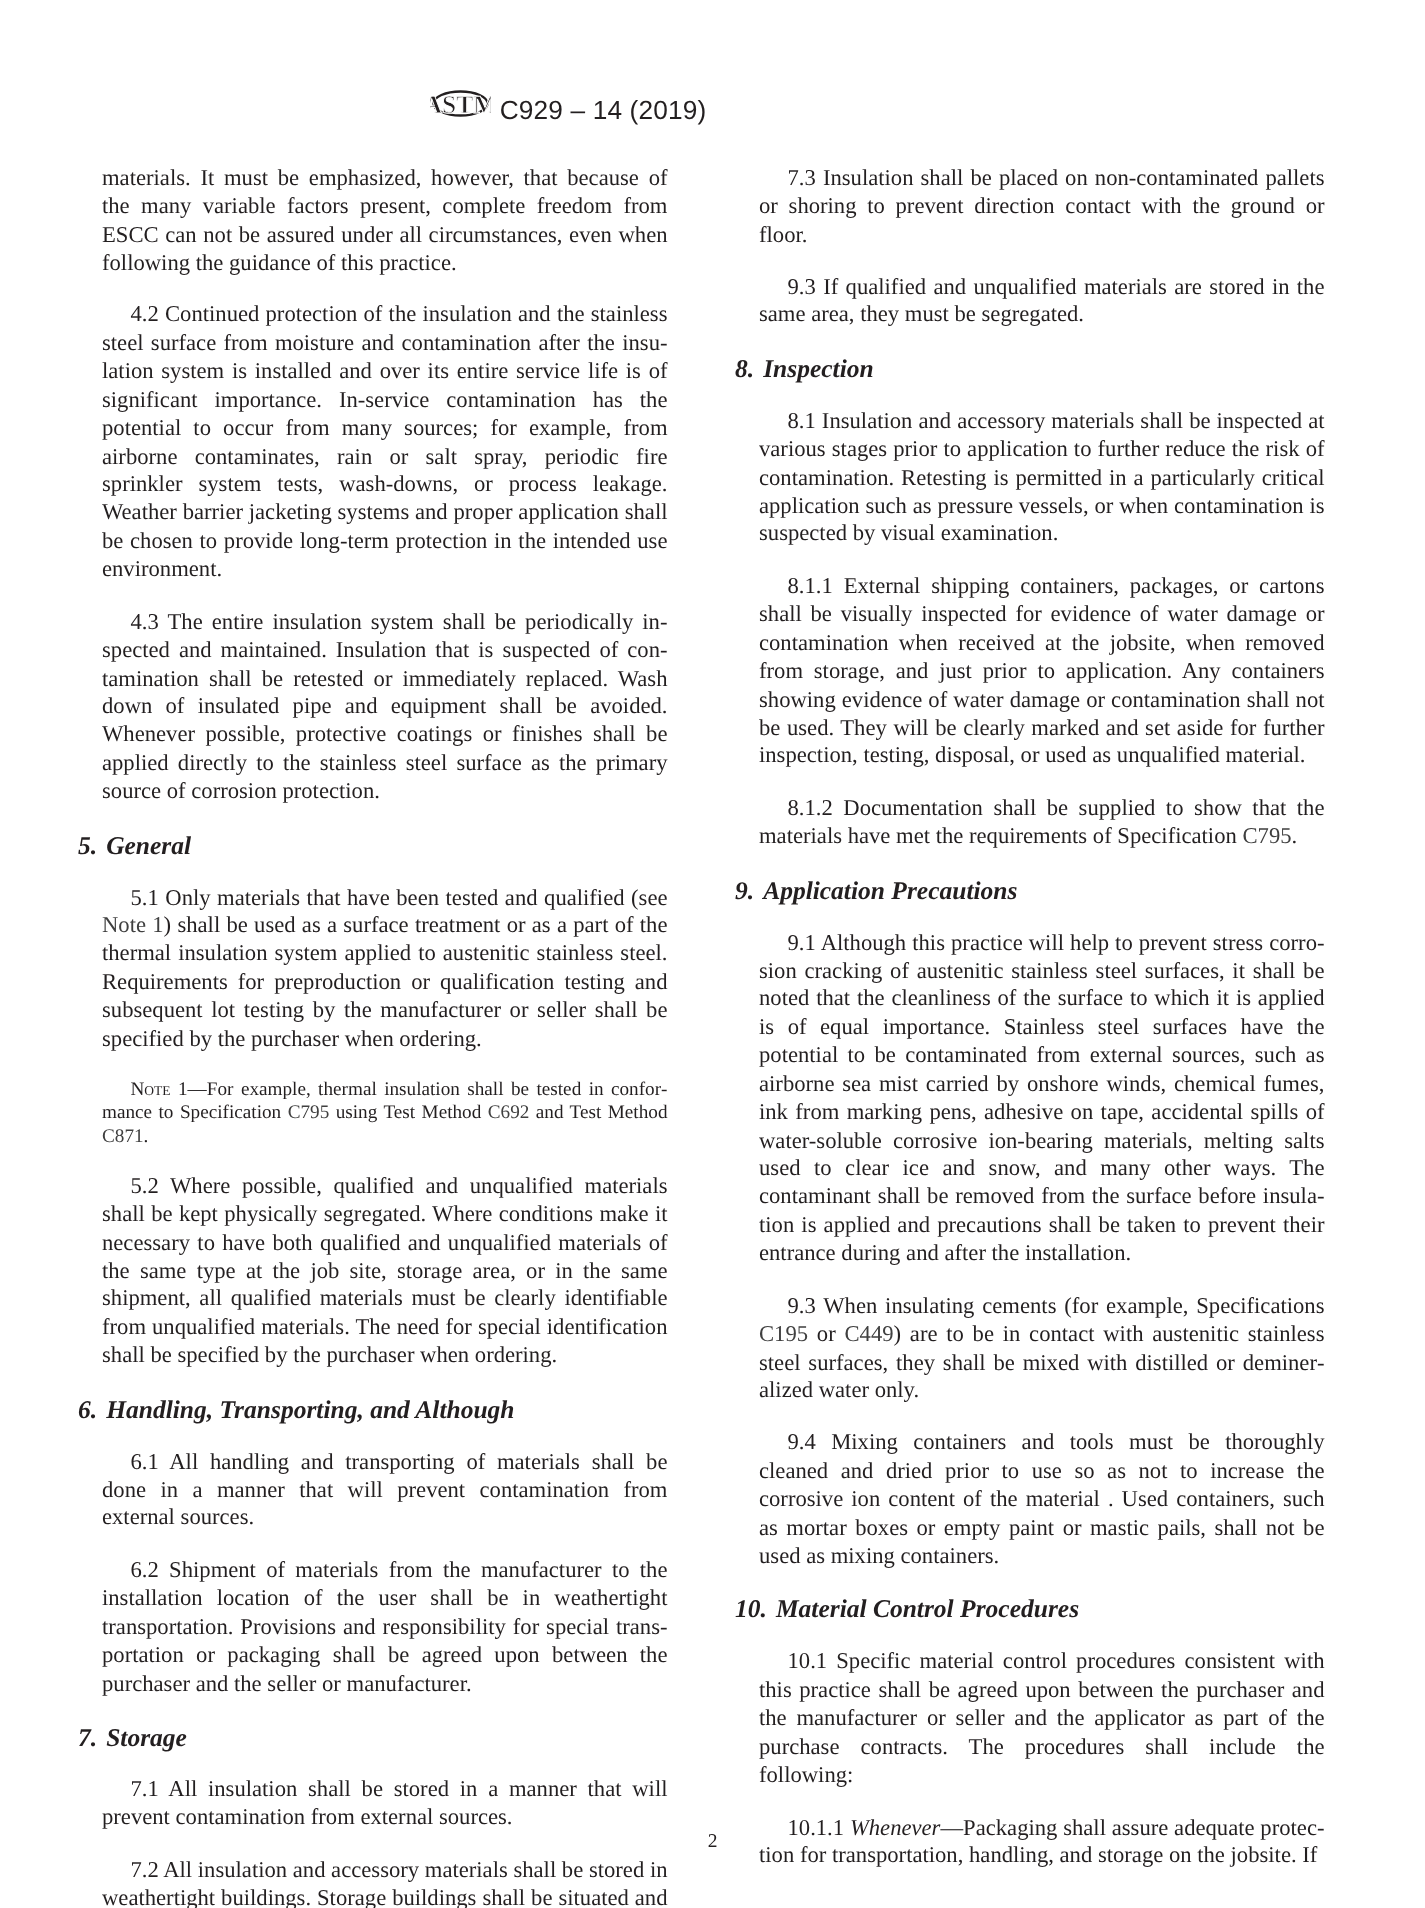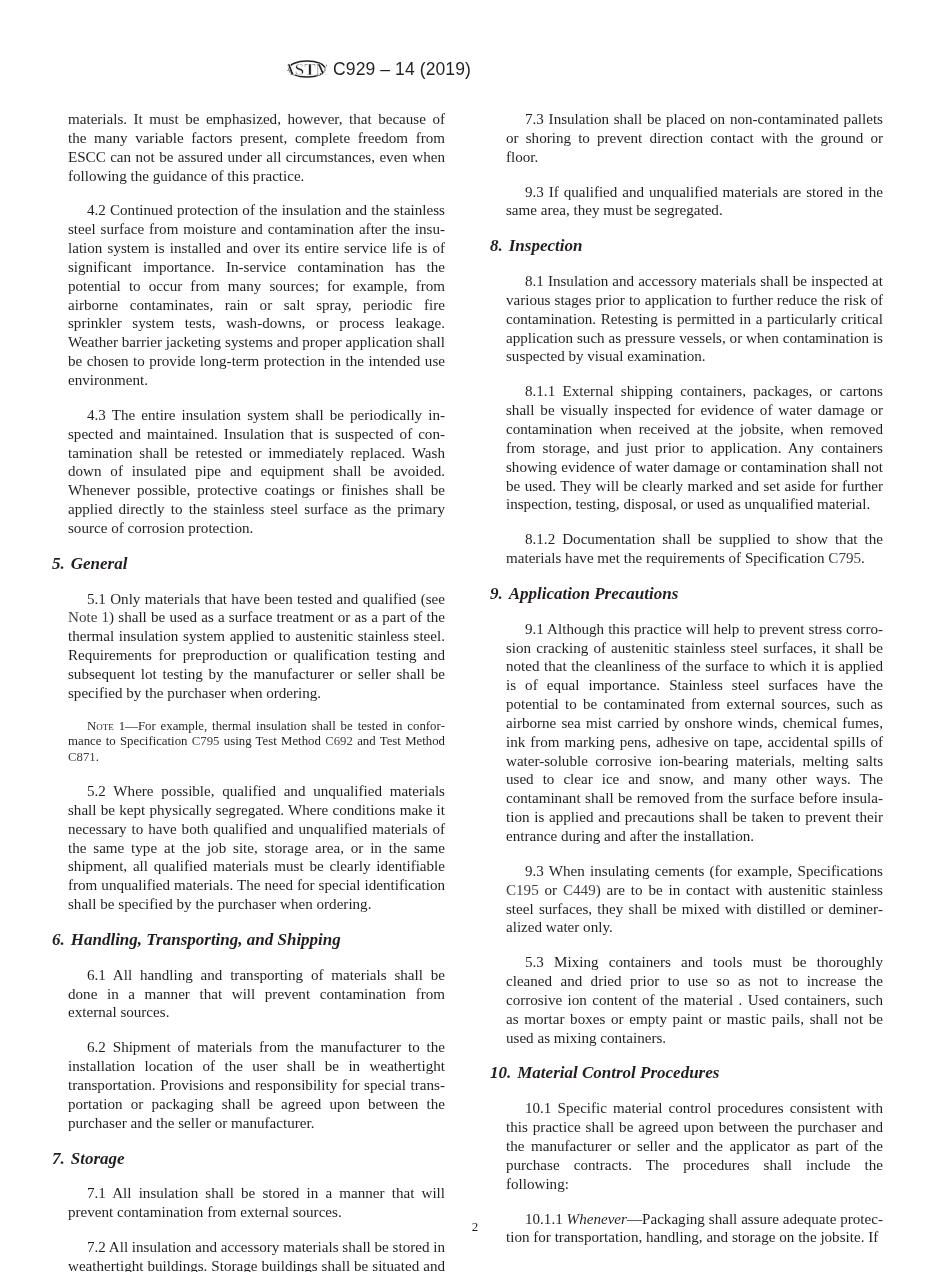--- a/index.html
+++ b/index.html
@@ -3,21 +3,21 @@
 <meta charset="utf-8">
 <style>
   html, body { margin: 0; padding: 0; background: #ffffff; }
   body {
     width: 950px; height: 1272px; position: relative; overflow: hidden;
     font-family: "Liberation Serif", "DejaVu Serif", serif;
     color: #231f20;
   }
   .header {
     position: absolute; top: 54px; left: 0; width: 758px;
-    display: flex; justify-content: center; align-items: center;
+    display: flex; justify-content: center; align-items: flex-end;
   }
   .header .logo { width: 40px; height: 30px; margin-right: 6px; }
   .header .designation {
     font-family: "Liberation Sans", "DejaVu Sans", sans-serif;
     font-weight: normal; font-size: 17.5px; color: #231f20; letter-spacing: 0.1px;
   }
   .col {
     position: absolute; top: 94px; width: 409px;
     font-size: 15.1px; line-height: 18.85px; text-align: justify;
     hyphens: manual;
@@ -57,41 +57,41 @@
 <div class="col left">
   <p class="cont">materials. It must be emphasized, however, that because of the many variable factors present, complete freedom from ESCC can not be assured under all circumstances, even when follow­ing the guidance of this practice.</p>
   <p class="gap">4.2 Continued protection of the insulation and the stainless steel surface from moisture and contamination after the insu­lation system is installed and over its entire service life is of significant importance. In-service contamination has the poten­tial to occur from many sources; for example, from airborne contaminates, rain or salt spray, periodic fire sprinkler system tests, wash-downs, or process leakage. Weather barrier jacket­ing systems and proper application shall be chosen to provide long-term protection in the intended use environment.</p>
   <p class="gap">4.3 The entire insulation system shall be periodically in­spected and maintained. Insulation that is suspected of con­tamination shall be retested or immediately replaced. Wash down of insulated pipe and equipment shall be avoided. Whenever possible, protective coatings or finishes shall be applied directly to the stainless steel surface as the primary source of corrosion protection.</p>
 
   <h2><span class="num">5.</span><span>General</span></h2>
   <p><span>5.1 Only materials that have been tested and qualified (see </span><a class="ref" href="#">Note 1</a><span>) shall be used as a surface treatment or as a part of the thermal insulation system applied to austenitic stainless steel. Requirements for preproduction or qualification testing and subsequent lot testing by the manufacturer or seller shall be specified by the purchaser when ordering.</span></p>
   <p class="note"><span class="sc">Note 1</span><span>—For example, thermal insulation shall be tested in confor­mance to Specification </span><a class="ref" href="#">C795</a><span> using Test Method </span><a class="ref" href="#">C692</a><span> and Test Method </span><a class="ref" href="#">C871</a><span>.</span></p>
   <p class="gap">5.2 Where possible, qualified and unqualified materials shall be kept physically segregated. Where conditions make it necessary to have both qualified and unqualified materials of the same type at the job site, storage area, or in the same shipment, all qualified materials must be clearly identifiable from unqualified materials. The need for special identification shall be specified by the purchaser when ordering.</p>
 
-  <h2><span class="num">6.</span><span>Handling, Transporting, and Shipping</span></h2>
+  <h2><span class="num">6.</span><span>Handling, Transporting, and Although</span></h2>
   <p>6.1 All handling and transporting of materials shall be done in a manner that will prevent contamination from external sources.</p>
   <p class="gap">6.2 Shipment of materials from the manufacturer to the installation location of the user shall be in weathertight transportation. Provisions and responsibility for special trans­portation or packaging shall be agreed upon between the purchaser and the seller or manufacturer.</p>
 
   <h2><span class="num">7.</span><span>Storage</span></h2>
   <p>7.1 All insulation shall be stored in a manner that will prevent contamination from external sources.</p>
   <p class="gap">7.2 All insulation and accessory materials shall be stored in weathertight buildings. Storage buildings shall be situated and constructed so that they will not be subject to flooding. The floor shall be paved, or equal, and welldrained.</p>
 </div>
 
 <div class="col right">
   <p>7.3 Insulation shall be placed on non-contaminated pallets or shoring to prevent direction contact with the ground or floor.</p>
   <p class="gap">9.3 If qualified and unqualified materials are stored in the same area, they must be segregated.</p>
 
   <h2><span class="num">8.</span><span>Inspection</span></h2>
   <p>8.1 Insulation and accessory materials shall be inspected at various stages prior to application to further reduce the risk of contamination. Retesting is permitted in a particularly critical application such as pressure vessels, or when contamination is suspected by visual examination.</p>
   <p class="gap-s">8.1.1 External shipping containers, packages, or cartons shall be visually inspected for evidence of water damage or contamination when received at the jobsite, when removed from storage, and just prior to application. Any containers showing evidence of water damage or contamination shall not be used. They will be clearly marked and set aside for further inspection, testing, disposal, or used as unqualified material.</p>
   <p class="gap-s"><span>8.1.2 Documentation shall be supplied to show that the materials have met the requirements of Specification </span><a class="ref" href="#">C795</a><span>.</span></p>
 
   <h2><span class="num">9.</span><span>Application Precautions</span></h2>
   <p>9.1 Although this practice will help to prevent stress corro­sion cracking of austenitic stainless steel surfaces, it shall be noted that the cleanliness of the surface to which it is applied is of equal importance. Stainless steel surfaces have the potential to be contaminated from external sources, such as airborne sea mist carried by onshore winds, chemical fumes, ink from marking pens, adhesive on tape, accidental spills of water-soluble corrosive ion-bearing materials, melting salts used to clear ice and snow, and many other ways. The contaminant shall be removed from the surface before insula­tion is applied and precautions shall be taken to prevent their entrance during and after the installation.</p>
   <p class="gap"><span>9.3 When insulating cements (for example, Specifications </span><a class="ref" href="#">C195</a><span> or </span><a class="ref" href="#">C449</a><span>) are to be in contact with austenitic stainless steel surfaces, they shall be mixed with distilled or deminer­alized water only.</span></p>
-  <p class="gap">5.3 Mixing containers and tools must be thoroughly cleaned and dried prior to use so as not to increase the corrosive ion content of the material . Used containers, such as mortar boxes or empty paint or mastic pails, shall not be used as mixing containers.</p>
+  <p class="gap">9.4 Mixing containers and tools must be thoroughly cleaned and dried prior to use so as not to increase the corrosive ion content of the material . Used containers, such as mortar boxes or empty paint or mastic pails, shall not be used as mixing containers.</p>
 
   <h2><span class="num">10.</span><span>Material Control Procedures</span></h2>
   <p>10.1 Specific material control procedures consistent with this practice shall be agreed upon between the purchaser and the manufacturer or seller and the applicator as part of the purchase contracts. The procedures shall include the following:</p>
   <p class="gap-s"><span>10.1.1 </span><em>Whenever</em><span>—Packaging shall assure adequate protec­tion for transportation, handling, and storage on the jobsite. If</span></p>
 </div>
 
 <div class="page-num">2</div>
 
 </body></html>

